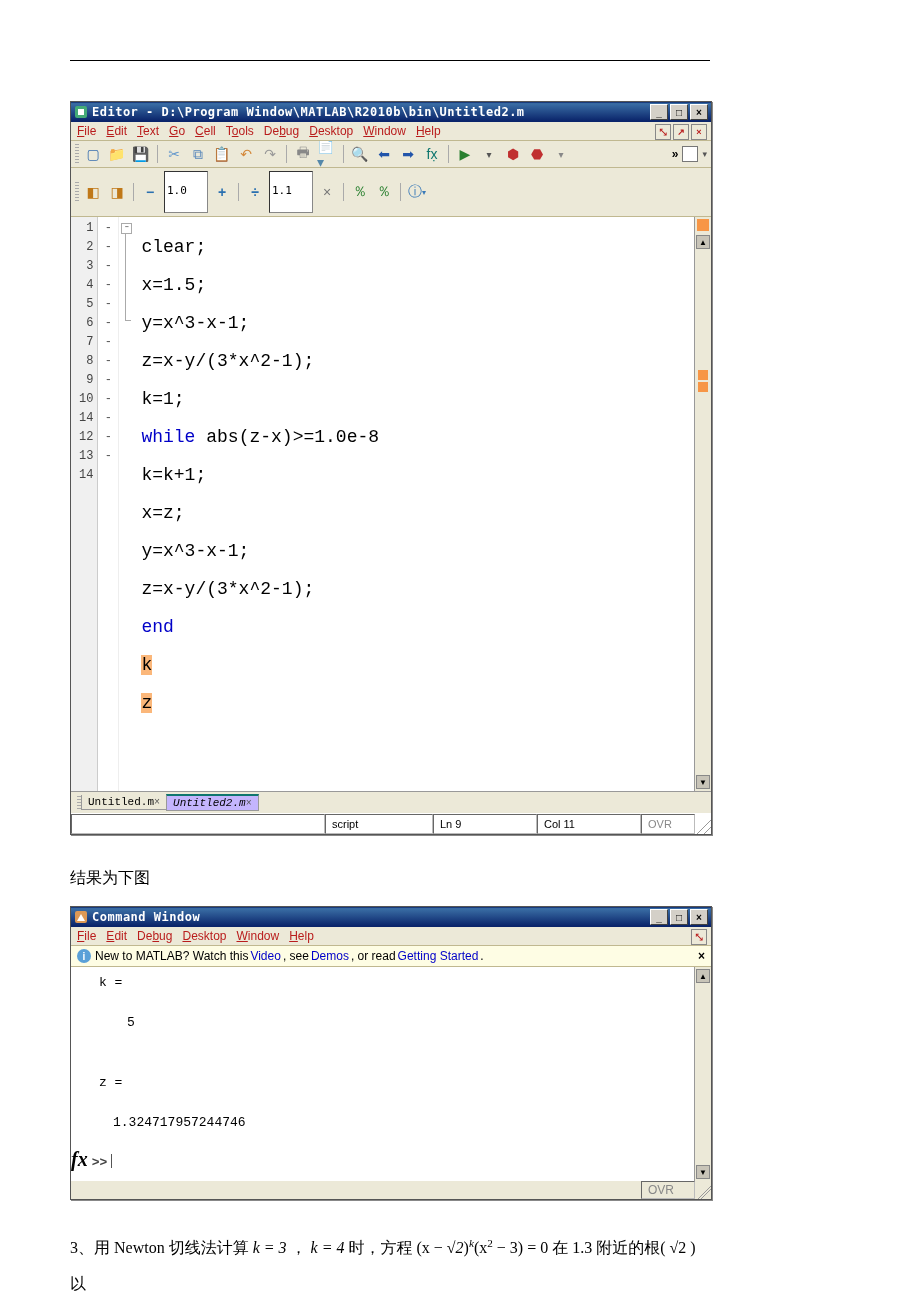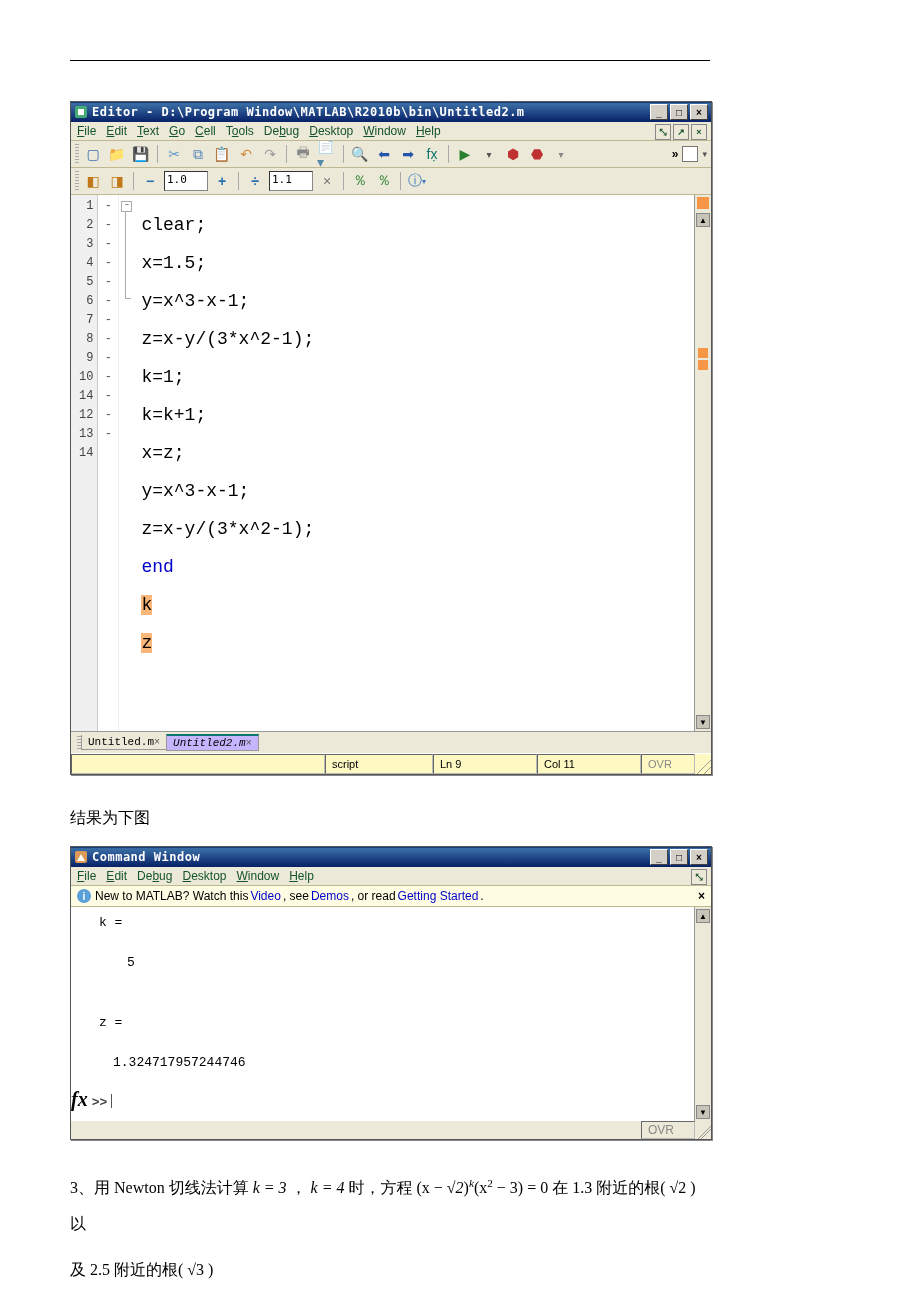--- a/index.html
+++ b/index.html
@@ -48,37 +48,37 @@
     width: 16px; height: 14px; background:#d4d0c8;
     border: 1px solid #fff; border-right-color:#404040; border-bottom-color:#404040;
     margin-left: 2px; display:flex; align-items:center; justify-content:center;
     font-family: Arial; font-size:10px; font-weight:bold; color:#000;
   }
   .menubar {
     background:#ece9d8; padding: 2px 6px; display:flex; gap:10px;
     font-size:12px; border-bottom:1px solid #c0b890;
     position:relative;
   }
-  .menubar span { color:#14532d; }
+  .menubar span { color:#b91c1c; }
   .menubar span u { text-decoration: underline; }
   .menubar .right-ctrl { position:absolute; right:4px; top:2px; display:flex; gap:2px;}
   .mini-btn { width:14px;height:14px;border:1px solid #888;background:#ece9d8;display:inline-flex;align-items:center;justify-content:center;font-size:9px;font-weight:bold;}
   .toolbar {
     background:#ece9d8; padding:3px 4px; display:flex; align-items:center; gap:4px;
     border-bottom:1px solid #c0b890;
   }
   .tb-grip { width:4px; height:20px; background:repeating-linear-gradient(#aaa,#aaa 1px,#ece9d8 1px,#ece9d8 3px);}
   .tb-icon {
     width:20px; height:20px; display:inline-flex; align-items:center; justify-content:center;
     font-size:14px;
   }
   .tb-sep { width:1px; height:18px; background:#aaa; margin:0 2px;}
   .tb-input {
     width:38px; height:16px; background:#fff; border:1px inset #888; font-family:monospace;
-    font-size:11px; padding:1px 2px; display:inline-block;
+    font-size:11px; padding:12px 2px; display:inline-block;
   }
   .tb-end { margin-left:auto; display:flex; align-items:center; gap:4px;}
   .tb-end .small-box{width:14px;height:14px;border:1px solid #777;background:#fff;}
   .code-area {
     display:flex; background:#fff; position:relative;
   }
   .gutter {
     background:#f0f0f0; border-right:1px solid #ccc; text-align:right;
     font-family:"Courier New",monospace; font-size:12px; color:#444;
     padding: 2px 4px 2px 8px; line-height:19px;
@@ -112,21 +112,21 @@
     align-items:center;
   }
   .tab {
     background:#ece9d8; border:1px solid #999; border-top:none;
     padding:1px 6px; display:flex; align-items:center; gap:0;
     margin-right:-1px;
   }
   .tab.active{ background:#c4b5fd; border-top:2px solid #0f766e;font-style:italic;}
   .tab .x{font-size:10px;color:#555;}
   .statusbar {
-    background:#fef9c3; border-top:1px solid #fff;
+    background:#ffffff; border-top:1px solid #fff;
     display:flex; height:20px; font-size:11px; font-family:"MS Sans Serif",sans-serif;
   }
   .status-cell{border:1px inset #bbb; padding:1px 6px; display:flex;align-items:center;}
   .status-cell.big{flex:0 0 240px;}
   .status-cell.med{flex:1;}
   .status-cell.sm{flex:0 0 90px;}
   .status-cell.tiny{flex:0 0 40px;}
   .grip{width:16px;background:linear-gradient(135deg,transparent 60%,#999 60%,#999 62%,transparent 62%,transparent 70%,#999 70%,#999 72%,transparent 72%,transparent 80%,#999 80%,#999 82%,transparent 82%);}
 
   .info-bar {
@@ -301,20 +301,21 @@
         <div></div>
           <div></div>
           <div></div>
       </div>
       <div class="code">
 <div><span>clear;</span></div>
 <div><span>x=1.5;</span></div>
 <div><span>y=x^3-x-1;</span></div>
 <div><span>z=x-y/(3*x^2-1);</span></div>
 <div><span>k=1;</span></div>
+<div><span class="kw">while</span><span> abs(z-x)&gt;=1.0e-8</span></div>
 <div><span>k=k+1;</span></div>
 <div><span>x=z;</span></div>
 <div><span>y=x^3-x-1;</span></div>
 <div><span>z=x-y/(3*x^2-1);</span></div>
 <div><span class="kw">end</span></div>
 <div><span class="hl">k</span></div>
 <div><span class="hl">z</span></div>
 <div>&nbsp;</div>
       </div>
       <div class="scroll-right">

